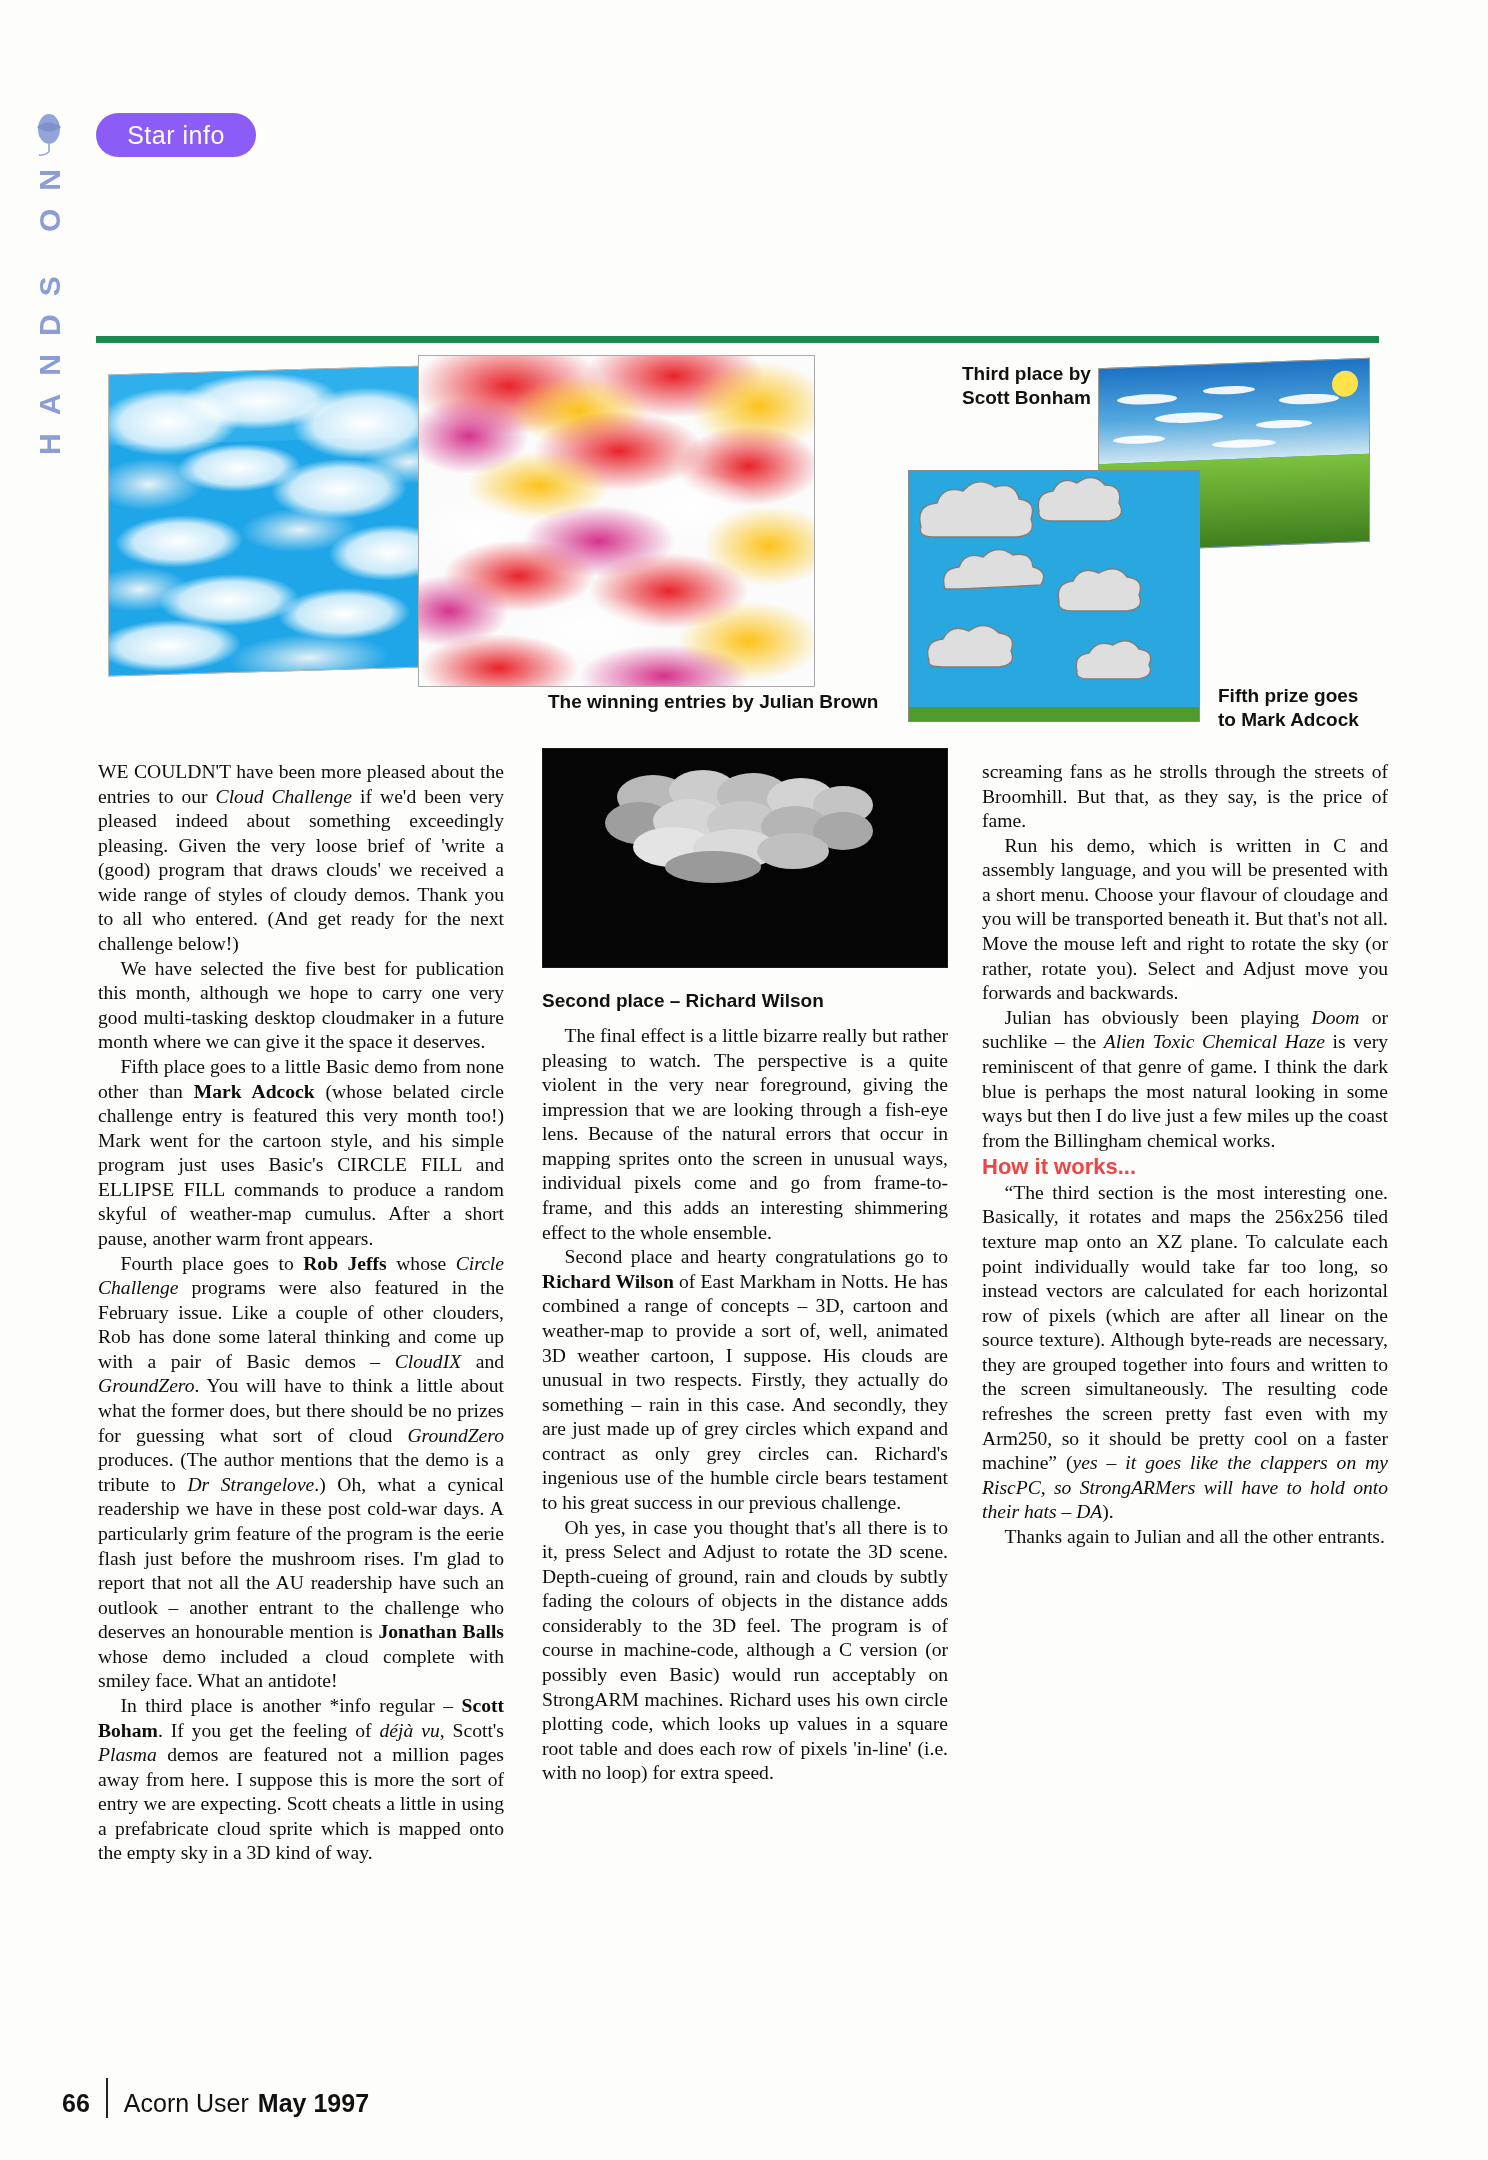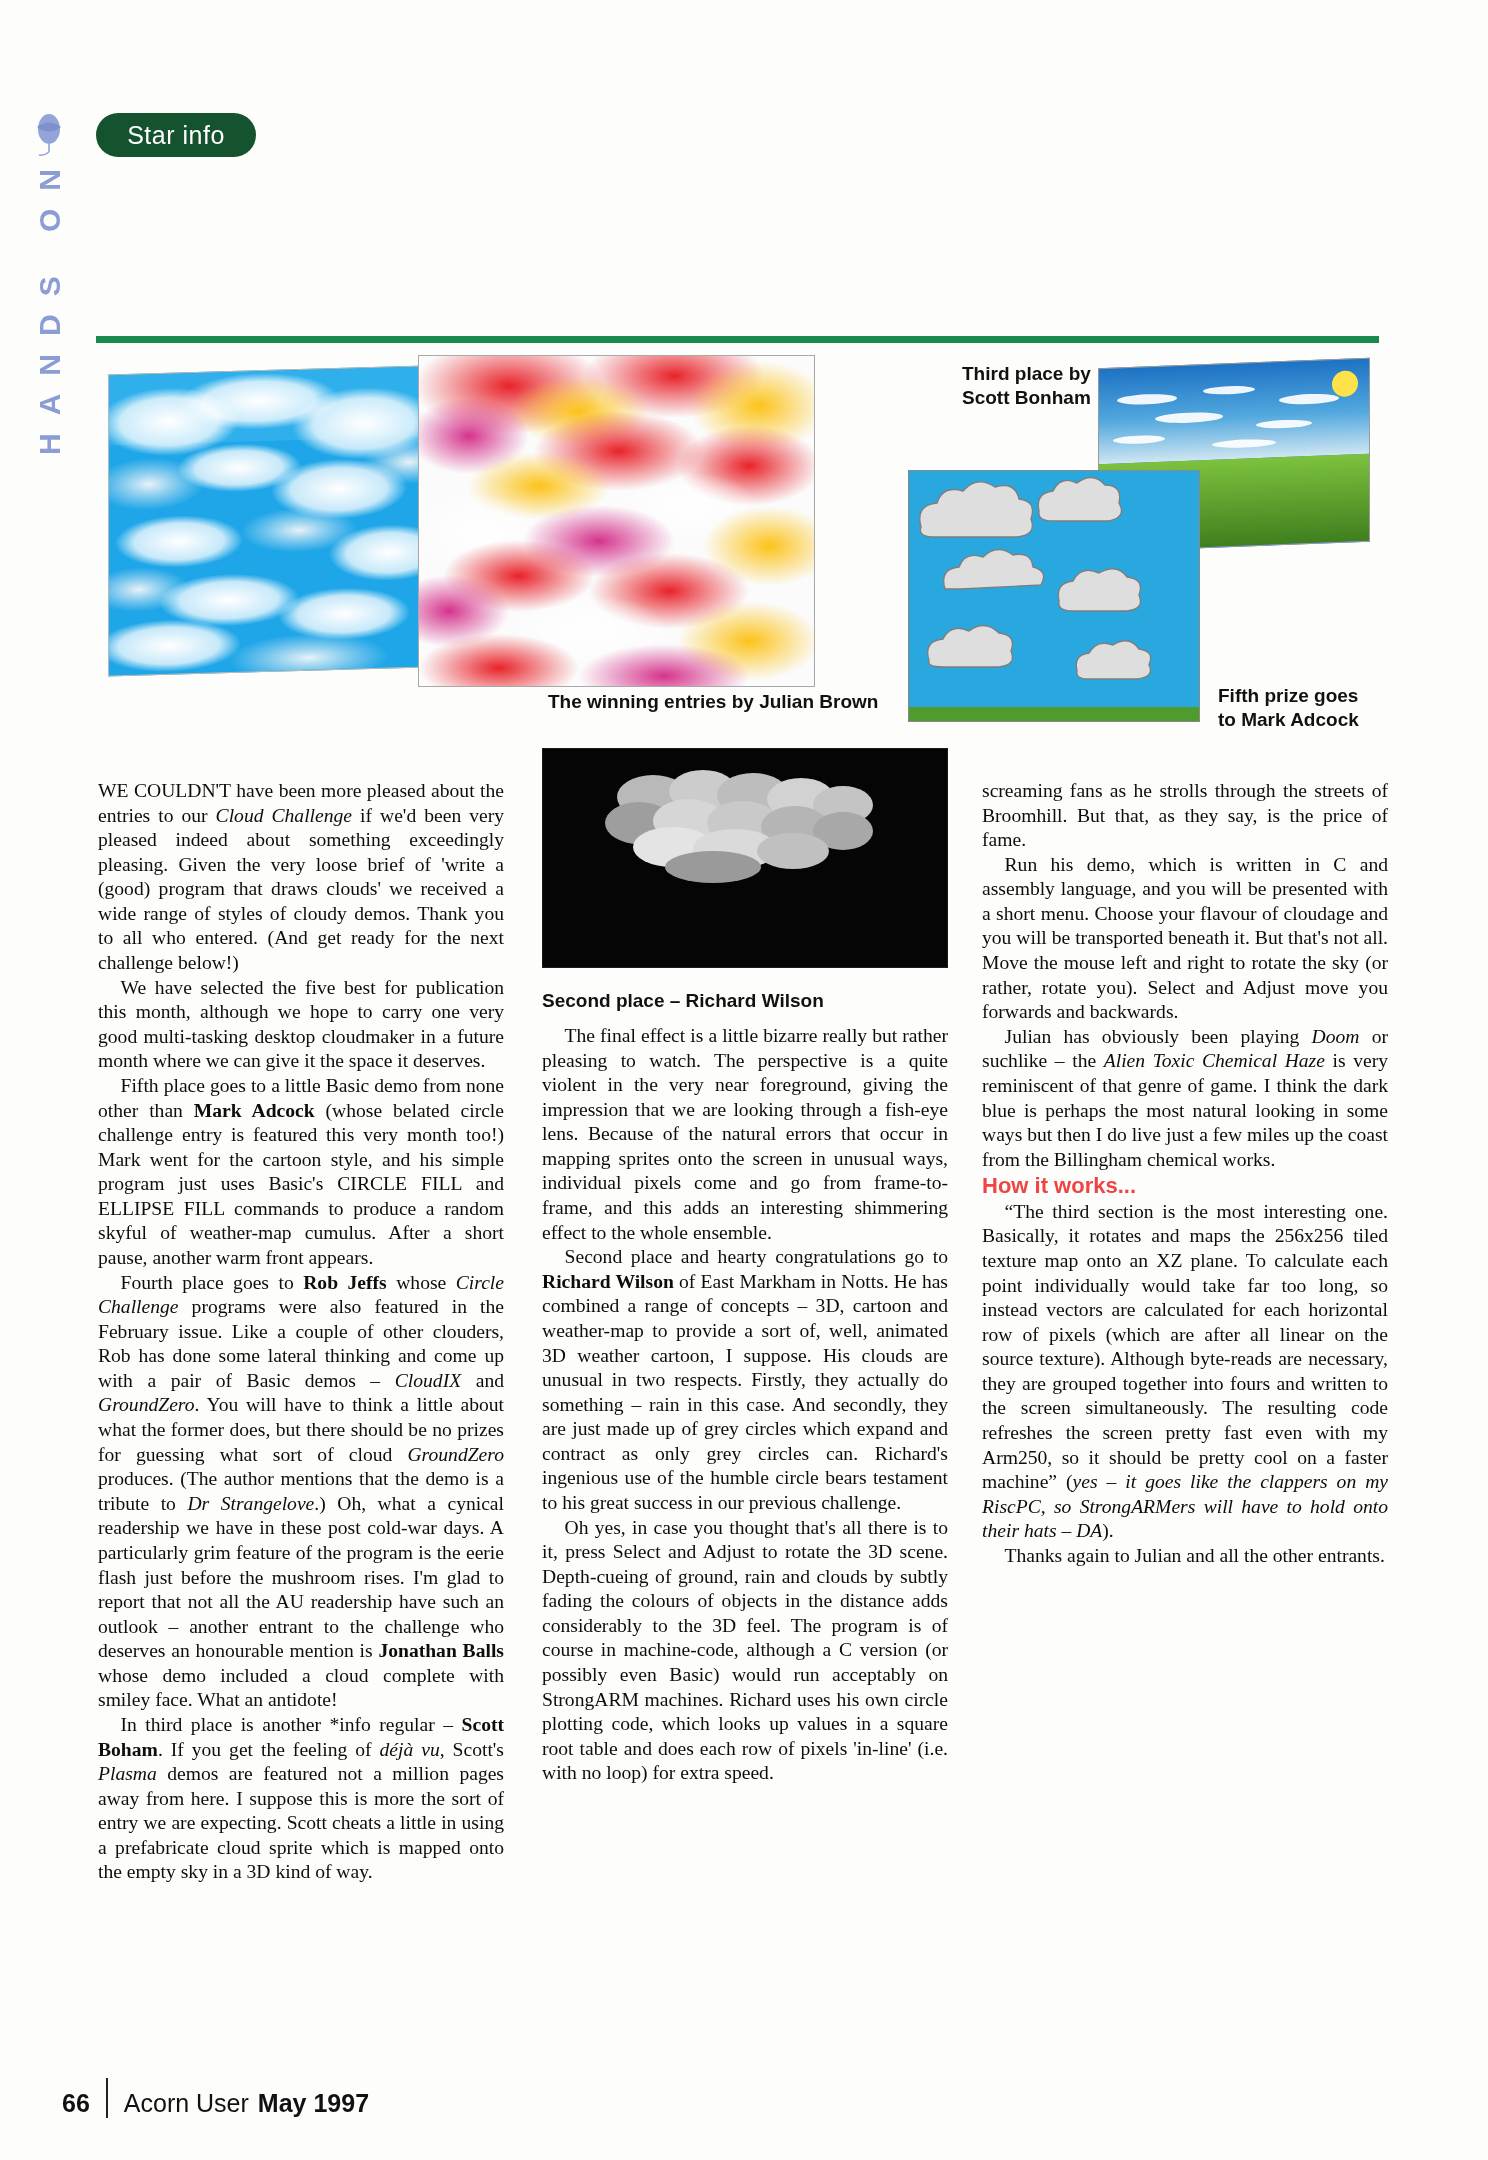--- a/index.html
+++ b/index.html
@@ -47,21 +47,21 @@
     white-space: nowrap;
   }
 
   
   .star-info {
     position: absolute;
     left: 96px;
     top: 113px;
     width: 160px;
     height: 44px;
-    background: #14532d;
+    background: #8b5cf6;
     border-radius: 24px;
     display: flex;
     align-items: center;
     justify-content: center;
   }
   .star-info span {
     font-family: "Liberation Sans", sans-serif;
     font-size: 25px;
     color: #ffffff;
     letter-spacing: 0.5px;
@@ -147,21 +147,21 @@
     color: #111111;
     line-height: 1.25;
   }
   .cap-winning { left: 548px; top: 690px; }
   .cap-third   { left: 962px; top: 362px; text-align: left; }
   .cap-fifth   { left: 1218px; top: 684px; }
 
   
   .col {
     position: absolute;
-    top: 779px;
+    top: 760px;
     width: 406px;
     font-size: 19.6px;
     line-height: 1.255;
     text-align: justify;
     color: #0d0d0d;
   }
   .col-1 { left: 98px; }
   .col-3 { left: 982px; }
   .col p { margin: 0; text-indent: 1.15em; }
   .col p.first { text-indent: 0; }

